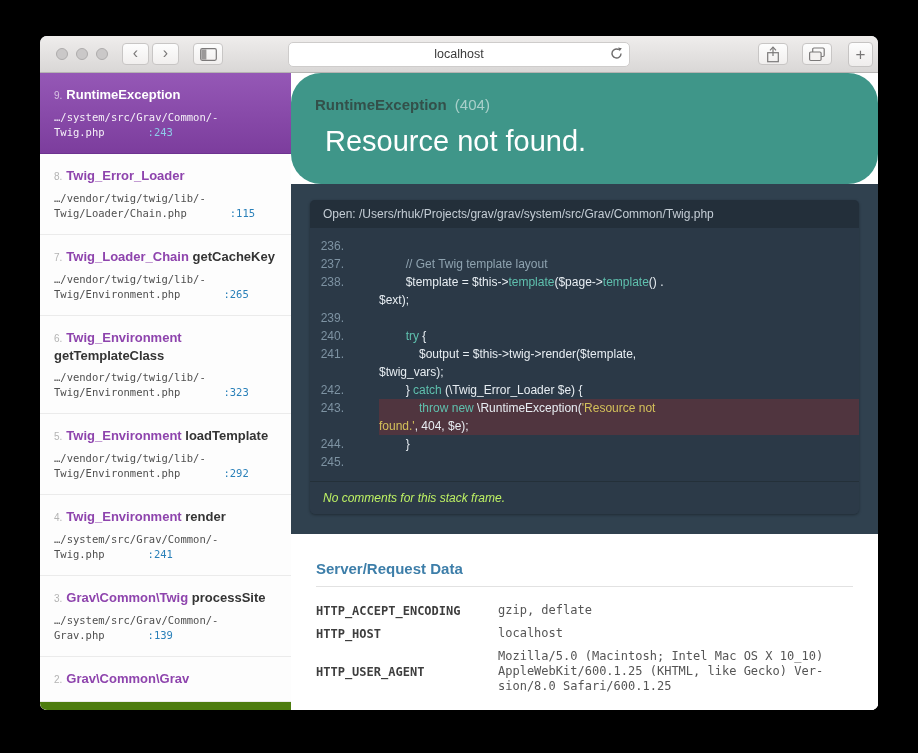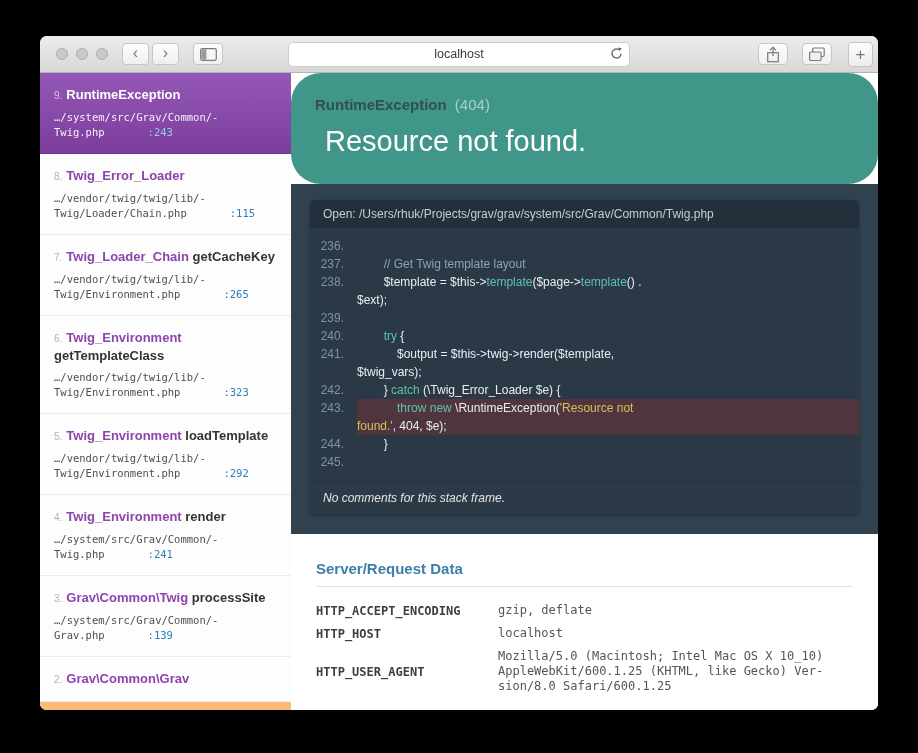--- a/index.html
+++ b/index.html
@@ -25,21 +25,21 @@
          background:#fff; border:1px solid #cecccb; border-radius:5px; display:flex; align-items:center;
          justify-content:center; font-size:12.5px; color:#3b3b3b; }
   .refresh { position:absolute; right:6px; top:4px; }
   .right-group { position:absolute; right:46px; display:flex; gap:14px; }
   .newtab { position:absolute; right:5px; top:6px; width:25px; height:25px; border:1px solid #c6c4c3;
             border-radius:4px; background:linear-gradient(#fdfdfd,#efedec); color:#787676; font-size:17px;
             display:flex; align-items:center; justify-content:center; box-sizing:border-box; }
 
   
   .content { flex:1; display:flex; min-height:0; background:#fff; }
-  .sidebar { flex:0 0 251px; width:251px; background:#fdba74; overflow:hidden; }
+  .sidebar { flex:0 0 251px; width:251px; background:#4d7c0f; overflow:hidden; }
   .main { flex:1; display:flex; flex-direction:column; overflow:hidden; background:#fff; }
 
   
   .frame { padding:13px 14px; border-bottom:1px solid #ebebeb; background:#fdfdfd; cursor:pointer; }
   .frame-head { font-size:13px; font-weight:bold; line-height:17px; color:#333; }
   .frame-index { display:inline-block; font-size:10px; font-weight:normal; color:#b3b3b3; margin-right:4px; }
   .frame-class { display:inline-block; color:#8e44ad; }
   .frame-method { display:inline-block; color:#343434; }
   .frame-path { margin-top:6px; font-family:"DejaVu Sans Mono", monospace; font-size:10.5px;
                 line-height:15px; color:#4f4f4f; }
@@ -58,27 +58,27 @@
   .exc-message { color:#ffffff; font-size:29px; line-height:34px; font-weight:normal;margin-left:10px; }
 
   
   .code-section { flex:0 0 auto; background:#30414f; padding:16px 19px 20px; }
   .code-card { background:#2b3947; border-radius:5px; overflow:hidden; box-shadow:0 1px 3px rgba(0,0,0,.35); }
   .open-bar { background:#232f3a; padding:7px 13px; font-size:12px; color:#c4cdd5; cursor:pointer; }
   .code-lines { padding:9px 0 10px; font-family:Liberation Sans, sans-serif; font-size:12px;
                 line-height:18px; color:#e7edf2; }
   .code-row { display:flex; }
   .gutter { flex:0 0 47px; text-align:right; padding-right:13px; color:#7e93a3; box-sizing:border-box; }
-  .code-text { flex:1; white-space:pre-wrap; word-break:break-word; min-height:18px; padding-right:12px; }
+  .code-text { flex:1; white-space:pre-wrap; word-break:break-word; min-height:18px; padding-right:12px;margin-left:22px; }
   .code-text.hl { background:#50353f; }
   .tok-com { color:#8fa3b0; }
   .tok-kw  { color:#5fc0ae; }
   .tok-str { color:#d3c05a; }
   .comments-bar { background:#2c3a48; border-top:1px solid #243039; padding:9px 13px;
-                  font-size:12px; font-style:italic; color:#e5e5e5; }
+                  font-size:12px; font-style:italic; color:#bef264; }
 
   
   .details { flex:1 1 auto; min-height:0; background:#fff; padding:26px 25px 0; overflow:hidden; }
   .details-title { color:#3d7ea9; font-size:15px; font-weight:bold; }
   .details hr { border:none; border-top:1px solid #e2e2e2; margin:9px 0 12px; }
   table.kv { width:100%; border-collapse:collapse; font-family:"DejaVu Sans Mono", monospace; font-size:12px; }
   table.kv td { padding:4px 0; vertical-align:middle; }
   table.kv td.k { width:172px; font-weight:bold; color:#3e3e3e; padding-right:10px; vertical-align:middle; }
   table.kv td.v { color:#555; white-space:pre-wrap; line-height:15px; }
 </style>

